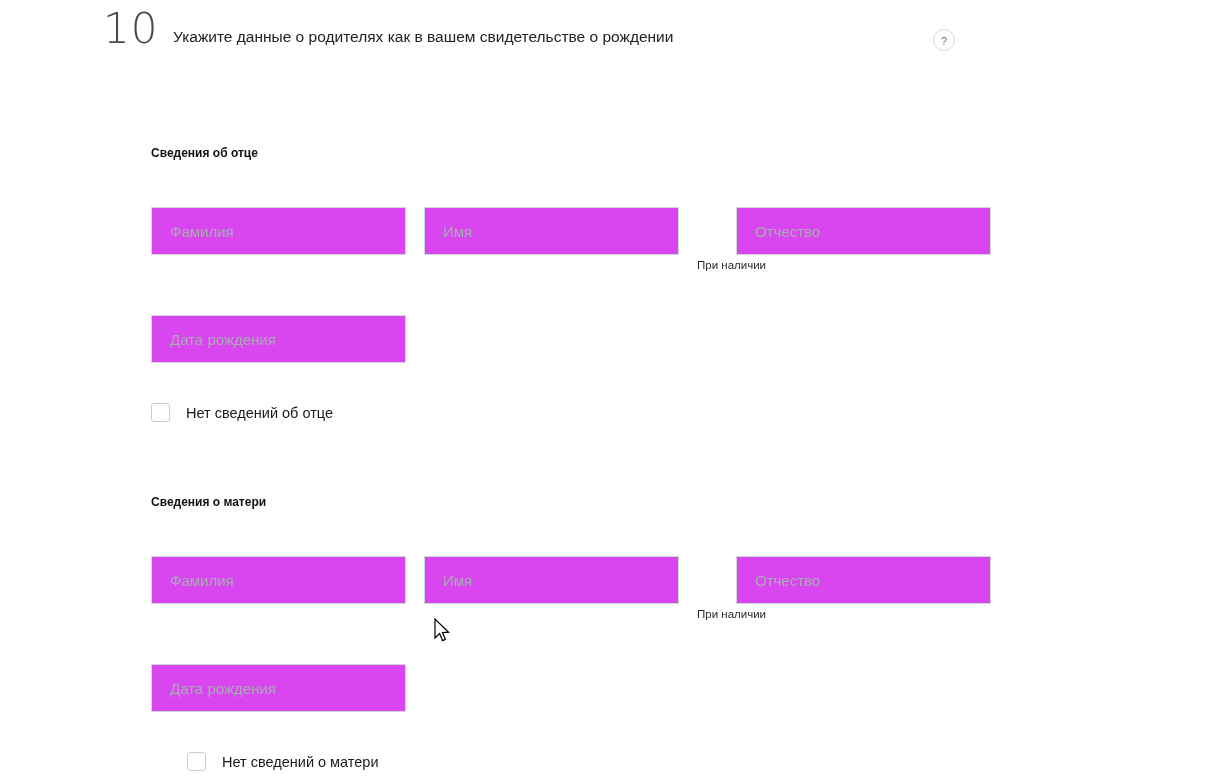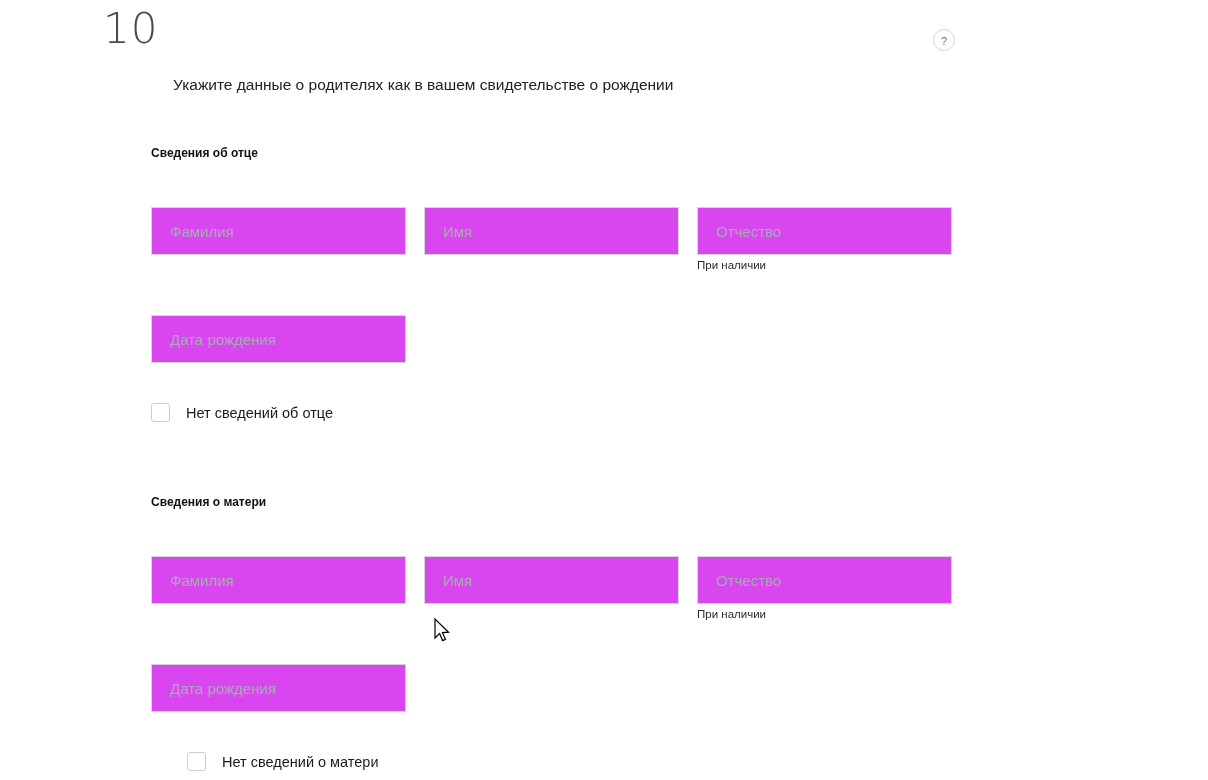--- a/index.html
+++ b/index.html
@@ -42,21 +42,20 @@
     font-family: "DejaVu Sans", sans-serif;
   }
   .question-text {
     position: absolute;
     left: 173px;
     top: 26px;
     width: 520px;
     font-size: 15.5px;
     line-height: 21px;
     color: #222222;
-    margin-top: 48px;
   }
   .help-button {
     position: absolute;
     left: 933px;
     top: 29px;
     width: 22px;
     height: 22px;
     border: 1px solid #d6d9dc;
     border-radius: 50%;
     background: #ffffff;
@@ -99,21 +98,21 @@
     font-size: 15px;
     color: #333333;
   }
   .field-input::placeholder {
     color: #a7adb3;
     opacity: 1;
   }
 
   .f-last  { left: 151px; width: 255px; }
   .f-first { left: 424px; width: 255px; }
-  .f-mid   { left: 697px; width: 255px; }
+  .f-mid   { left: 736px; width: 255px; }
   .f-date  { left: 151px; width: 255px; }
 
   .row-father-names { top: 207px; }
   .row-father-date  { top: 315px; }
   .row-mother-names { top: 556px; }
   .row-mother-date  { top: 664px; }
 
   .hint {
     position: absolute;
     font-size: 11.5px;

